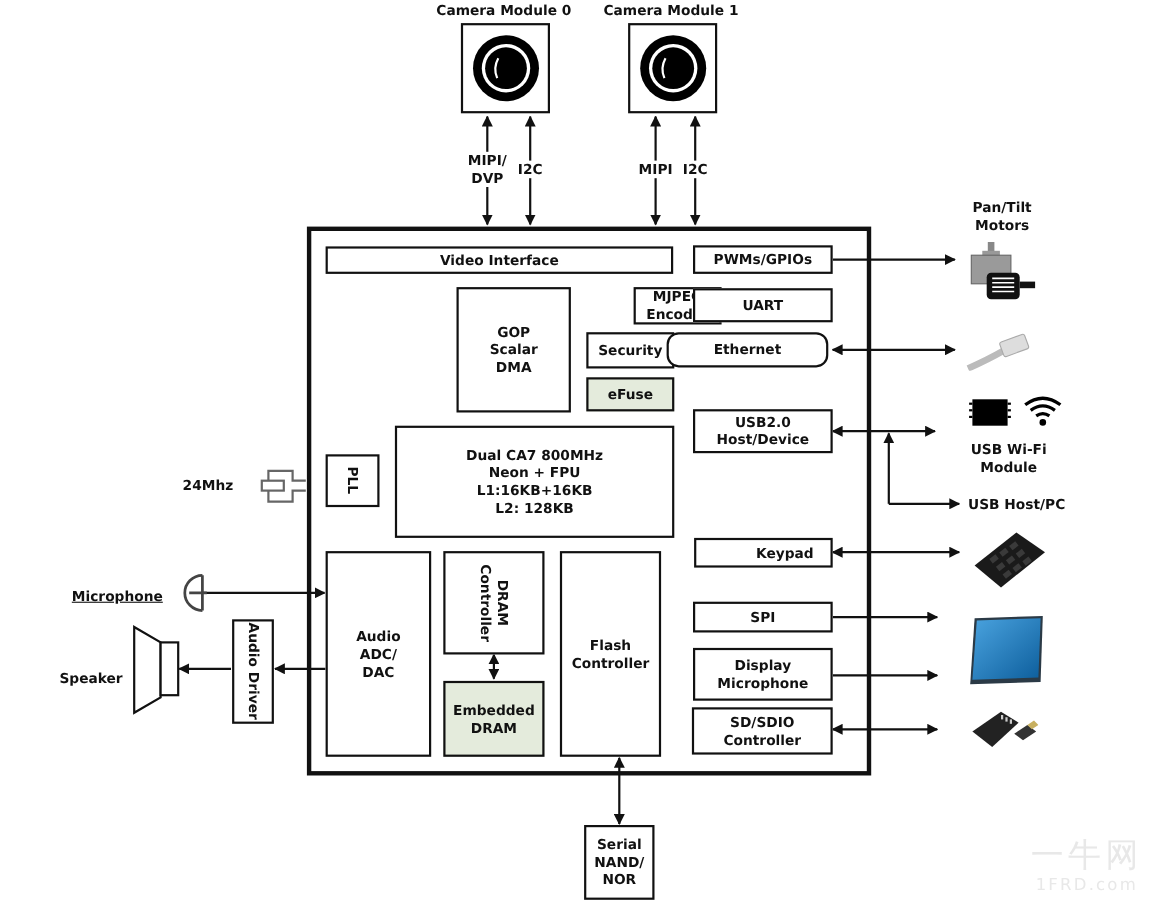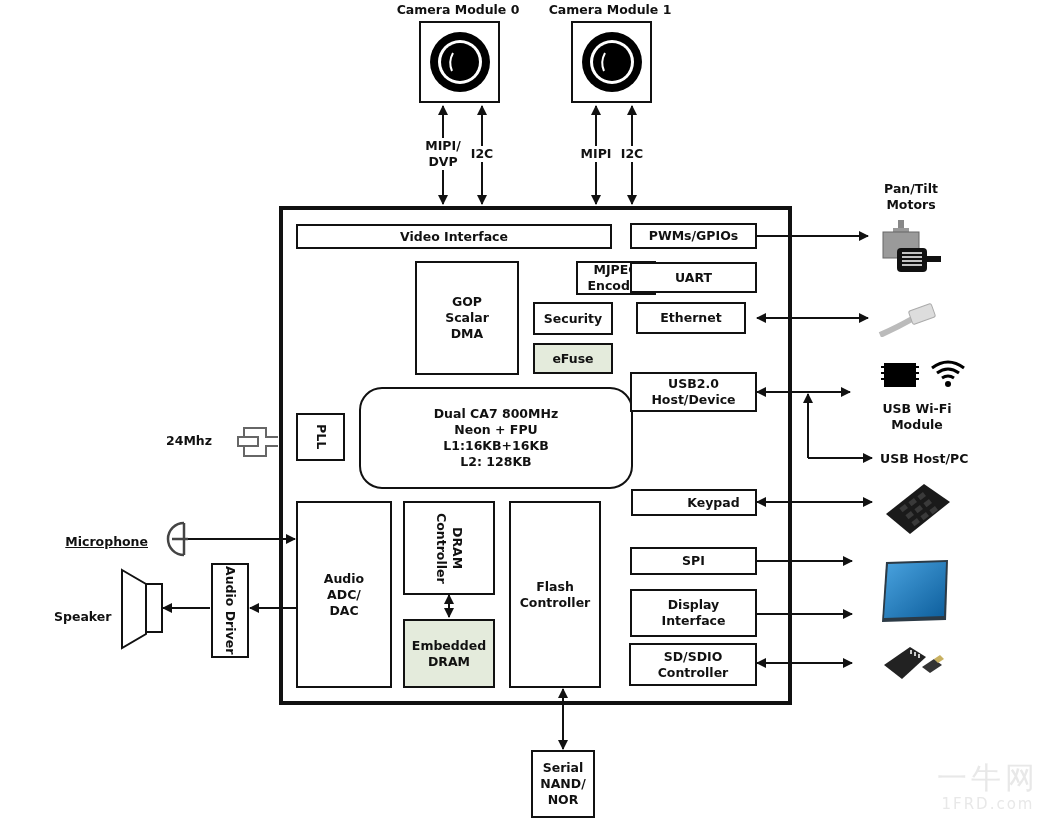--- a/index.html
+++ b/index.html
@@ -87,44 +87,44 @@
   <div class="box" style="left:296px;top:224px;width:316px;height:25px;text-align:right;">Video Interface</div>
   <div class="box" style="left:415px;top:261px;width:104px;height:114px;">GOP
 Scalar
 DMA</div>
   <div class="box" style="left:533px;top:261px;width:80px;height:34px;margin-left:43px;">MJPEG
 Encoder</div>
   <div class="box" style="left:533px;top:302px;width:80px;height:33px;">Security</div>
   <div class="box green" style="left:533px;top:343px;width:80px;height:31px;">eFuse</div>
 
   <div class="box vtext" style="left:296px;top:413px;width:49px;height:48px;">PLL</div>
-  <div class="box" style="left:359px;top:387px;width:274px;height:102px;border-radius:23px;">Dual CA7 800MHz
+  <div class="box" style="left:359px;top:387px;width:254px;height:102px;">Dual CA7 800MHz
 Neon + FPU
 L1:16KB+16KB
 L2: 128KB</div>
 
   <div class="box" style="left:296px;top:501px;width:96px;height:187px;">Audio
 ADC/
 DAC</div>
   <div class="box vtext" style="left:403px;top:501px;width:92px;height:94px;">DRAM
 Controller</div>
   <div class="box green" style="left:403px;top:619px;width:92px;height:69px;">Embedded
 DRAM</div>
   <div class="box" style="left:509px;top:501px;width:92px;height:187px;">Flash
 Controller</div>
 
   <div class="box" style="left:630px;top:223px;width:127px;height:26px;">PWMs/GPIOs</div>
   <div class="box" style="left:630px;top:262px;width:127px;height:31px;">UART</div>
-  <div class="box" style="left:636px;top:302px;width:110px;height:32px;">Ethernet</div>
+  <div class="box" style="left:606px;top:302px;width:147px;height:32px;border-radius:11px;">Ethernet</div>
   <div class="box" style="left:630px;top:372px;width:127px;height:40px;">USB2.0
 Host/Device</div>
   <div class="box" style="left:631px;top:489px;width:126px;height:27px;padding-left:39px;">Keypad</div>
   <div class="box" style="left:630px;top:547px;width:127px;height:28px;">SPI</div>
   <div class="box" style="left:630px;top:589px;width:127px;height:48px;">Display
-Interface</div>
+Microphone</div>
   <div class="box" style="left:629px;top:643px;width:128px;height:43px;">SD/SDIO
 Controller</div>
 
   <div class="label" style="left:866px;top:181px;width:90px;">Pan/Tilt
 Motors</div>
   <svg class="icon" style="left:880px;top:218px;" width="64" height="58" viewBox="0 0 64 58">
     <rect x="18" y="2" width="6" height="12" fill="#888"></rect>
     <rect x="13" y="10" width="16" height="5" fill="#999"></rect>
     <rect x="3" y="14" width="36" height="26" fill="#9a9a9a" stroke="#666"></rect>
     <rect x="17" y="30" width="30" height="24" rx="4" fill="#111"></rect>

